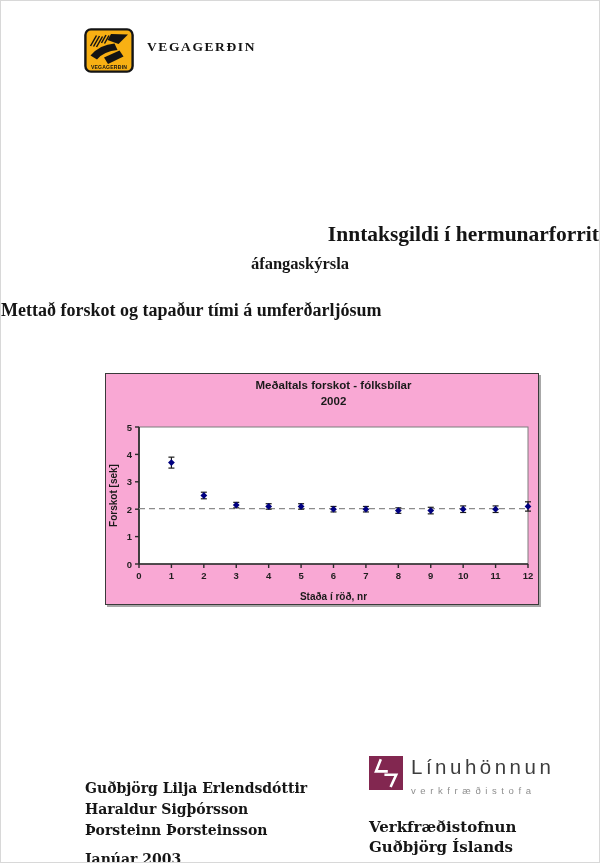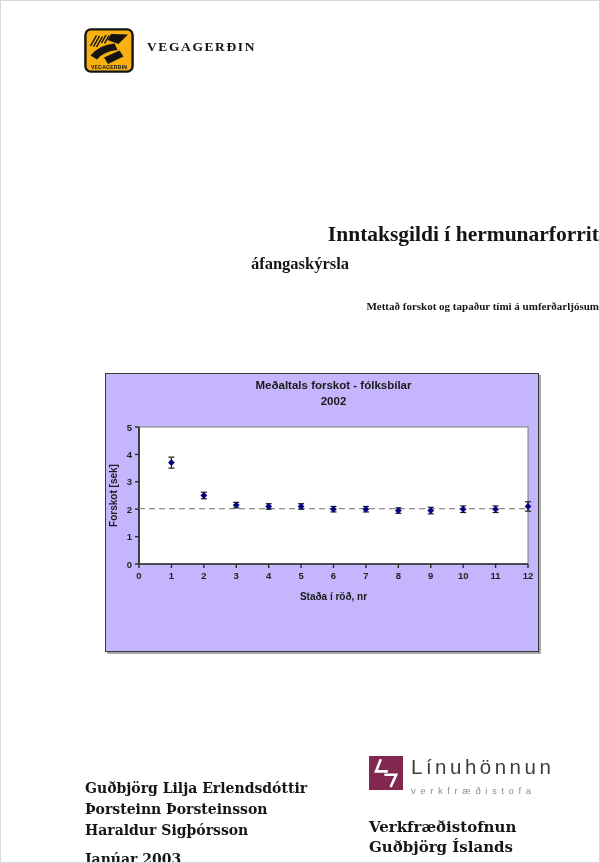--- a/index.html
+++ b/index.html
@@ -13,26 +13,26 @@
   .brand-text{
     margin-left:13px;font-family:"Liberation Serif",serif;font-weight:700;
     font-size:13.5px;letter-spacing:1.6px;color:#141414;position:relative;top:-4px;
   }
   .vlogo-t{font:bold 5.1px "Liberation Sans",sans-serif;letter-spacing:.2px;fill:#141414;}
   
   .title{position:absolute;left:0;top:221px;width:100%;text-align:right;margin:0;
     font-size:21.5px;font-weight:700;color:#151515;}
   .subtitle{position:absolute;left:0;top:253px;width:100%;text-align:center;margin:0;
     font-size:16.5px;font-weight:700;color:#151515;}
-  .topic{position:absolute;left:0;top:299px;width:100%;text-align:right;margin:0;
-    font-size:11px;font-weight:700;color:#151515;}
+  .topic{position:absolute;left:0;top:299px;width:100%;text-align:left;margin:0;
+    font-size:18px;font-weight:700;color:#151515;}
   
   .figure{
-    position:absolute;left:104px;top:372px;width:434px;height:279px;
-    box-sizing:border-box;border:1.5px solid #3a3a3a;background:#c4b5fd;
+    position:absolute;left:104px;top:372px;width:434px;height:232px;
+    box-sizing:border-box;border:1.5px solid #3a3a3a;background:#f9a8d4;
     box-shadow:2px 2px 0 #a8a8a8;
   }
   .ct{font:bold 11.5px "Liberation Sans",sans-serif;fill:#1a1a1a;}
   .tk{font:bold 9.5px "Liberation Sans",sans-serif;fill:#1f1f1f;}
   .al{font:bold 10px "Liberation Sans",sans-serif;fill:#1a1a1a;}
   
   .authors{position:absolute;left:84px;top:753px;
     font-family:"DejaVu Serif",serif;font-weight:700;font-size:14px;line-height:21px;color:#161616;margin-top:24px;}
   .authors .date{margin-top:8px;}
   
@@ -175,22 +175,22 @@
         <line x1="419" y1="137.118" x2="425" y2="137.118" stroke="#1a1a1a" stroke-width="1.2"></line>
         <line x1="419" y1="127.80199999999999" x2="425" y2="127.80199999999999" stroke="#1a1a1a" stroke-width="1.2"></line>
         <path d="M 422 129.06 L 425.4 132.46 L 422 135.86 L 418.6 132.46 Z" fill="#000080"></path>
         <text x="227.5" y="226" text-anchor="middle" class="al">Staða í röð, nr</text>
         <text x="11" y="121.5" text-anchor="middle" class="al" transform="rotate(-90 11 121.5)">Forskot [sek]</text>
       </svg>
   </div>
 
   <div class="authors">
     <div>Guðbjörg Lilja Erlendsdóttir</div>
+    <div>Haraldur Sigþórsson</div>
     <div>Þorsteinn Þorsteinsson</div>
-    <div>Haraldur Sigþórsson</div>
     <div class="date">Janúar 2003</div>
   </div>
 
   <div class="publisher">
     <div class="linuh-row">
       <svg width="34" height="34" viewBox="0 0 34 34" aria-hidden="true">
         <rect x="0" y="0" width="34" height="34" fill="#822750"></rect>
         <g stroke="#ffffff" stroke-width="2.6" fill="none">
           <path d="M 11.8,3.2 L 7,15.4 L 18.8,15.4"></path>
           <path d="M 15.4,18.8 L 27.2,18.8 L 21.6,31"></path>

